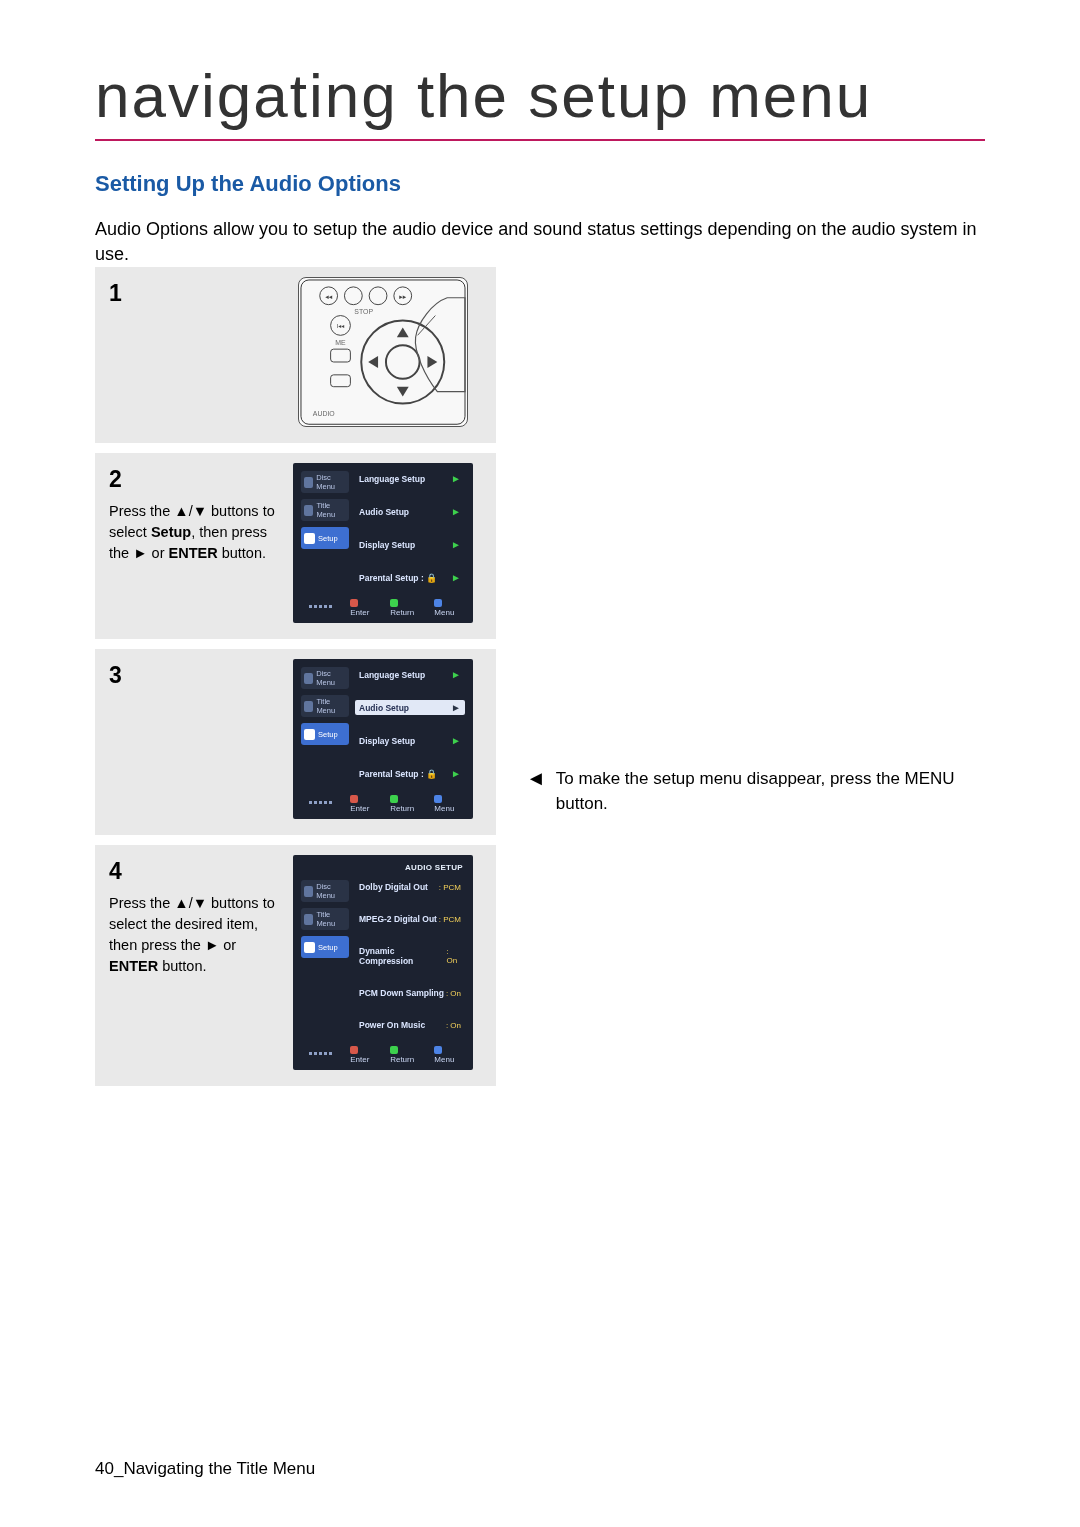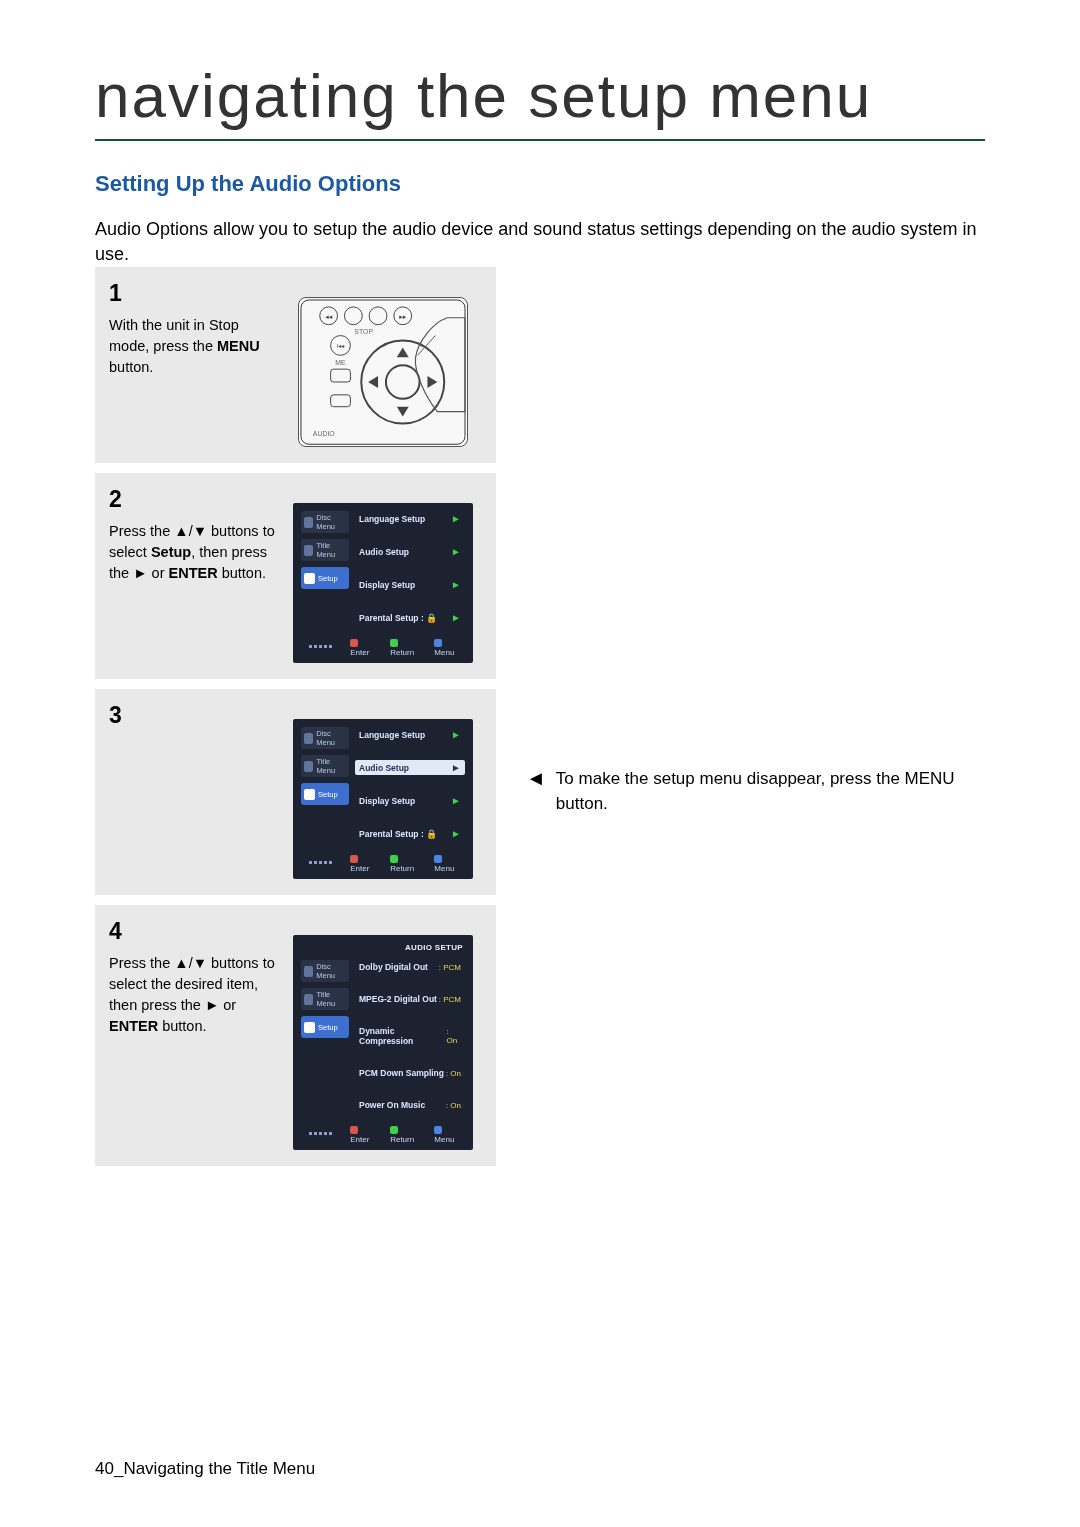--- a/index.html
+++ b/index.html
@@ -1,28 +1,28 @@
 <!DOCTYPE html>
 <html><head>
 <meta charset="utf-8">
 <style>
   * { box-sizing: border-box; margin: 0; padding: 0; }
   html, body { width: 1080px; height: 1527px; background: #fff; font-family: Arial, Helvetica, sans-serif; color: #000; }
   .page { padding: 60px 95px 40px 95px; position: relative; height: 100%; }
-  .title { font-size: 62px; font-weight: 300; letter-spacing: 2px; color: #333; border-bottom: 2px solid #14532d; padding-bottom: 8px; margin-bottom: 30px; text-align: left; }
+  .title { font-size: 62px; font-weight: 300; letter-spacing: 2px; color: #333; border-bottom: 2px solid #be185d; padding-bottom: 8px; margin-bottom: 30px; text-align: left; }
   .section-heading { color: #1a5aa5; font-weight: 700; font-size: 22px; margin-bottom: 20px; }
   .intro { font-size: 18px; line-height: 1.4; margin-bottom: 0; }
   .steps-row { display: flex; gap: 30px; align-items: flex-start; }
   .steps-col { width: 402px; }
   .tip-col { width: 460px; margin-top: 500px; font-size: 17px; line-height: 1.45; display: flex; gap: 10px; }
   .tip-arrow { font-size: 20px; line-height: 1.1; }
   .step { background: #e9e9e9; padding: 10px 14px 16px 14px; display: flex; gap: 16px; margin-bottom: 10px; }
   .step-text { width: 168px; font-size: 14.5px; line-height: 1.45; }
   .step-num { font-size: 23px; font-weight: 900; margin-bottom: 4px; }
-  .step-fig { width: 180px; display: flex; align-items: flex-start; justify-content: center; margin-top: 20px; }
+  .step-fig { width: 180px; display: flex; align-items: flex-start; justify-content: center; }
   .remote { width: 170px; height: 150px; background: #fbfbfb; border: 1px solid #555; border-radius: 8px; position: relative; overflow: hidden; }
   .remote svg { position: absolute; inset: 0; }
   .osd { width: 210px; background: #1c2230; border-radius: 2px; padding: 8px 8px 6px 8px; color: #d7e2ff; font-size: 9px; display: flex; flex-direction: column; gap: 6px; }
   .osd-main { display: flex; gap: 6px; }
   .osd-side { width: 48px; display: flex; flex-direction: column; gap: 6px; }
   .side-item { background: #2a3346; border-radius: 3px; height: 22px; display: flex; align-items: center; gap: 3px; padding: 0 3px; font-size: 7.5px; color: #b8c5e6; position: relative; }
   .side-item .badge { width: 11px; height: 11px; border-radius: 2px; background: #60759e; display: inline-block; }
   .side-item.sel { background: #3d6fd1; color: #fff; }
   .side-item.sel .badge { background: #ffffff; }
   .osd-list { flex: 1; display: flex; flex-direction: column; gap: 18px; }
@@ -52,21 +52,20 @@
 
   <h2 class="section-heading">Setting Up the Audio Options</h2>
   <p class="intro">Audio Options allow you to setup the audio device and sound status settings depending on the audio system in use.</p>
 
   <div class="steps-row">
     <div class="steps-col">
 
       <div class="step">
         <div class="step-text">
           <div class="step-num">1</div>
-          <div>With the unit in Stop mode, press the <b>MENU</b> button.</div>
         </div>
         <div class="step-fig">
           <div class="remote">
             <svg viewBox="0 0 170 150">
               <rect x="2" y="2" width="166" height="146" rx="8" fill="#f8f8f8" stroke="#333" stroke-width="1"></rect>
 
               <circle cx="105" cy="85" r="42" fill="none" stroke="#444" stroke-width="2"></circle>
               <circle cx="105" cy="85" r="17" fill="none" stroke="#444" stroke-width="2"></circle>
               <polygon points="105,50 99,60 111,60" fill="#444"></polygon>
               <polygon points="105,120 99,110 111,110" fill="#444"></polygon>

